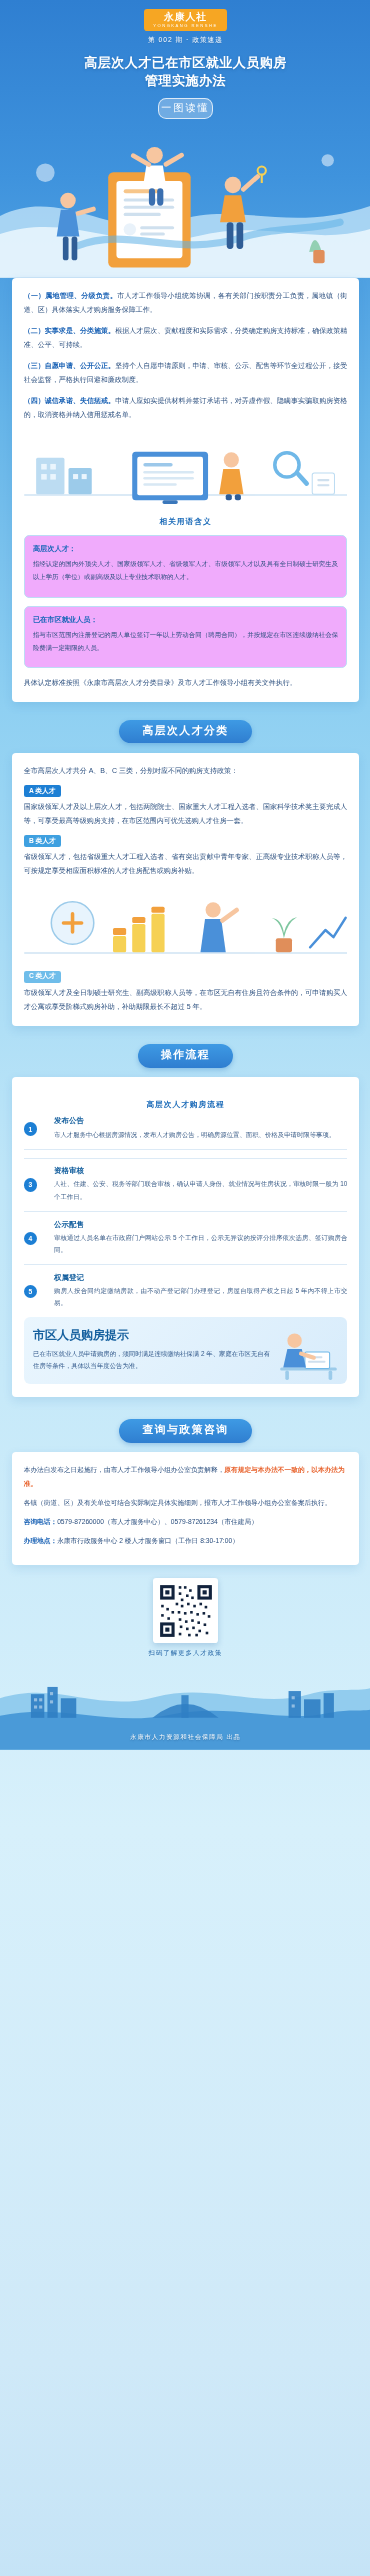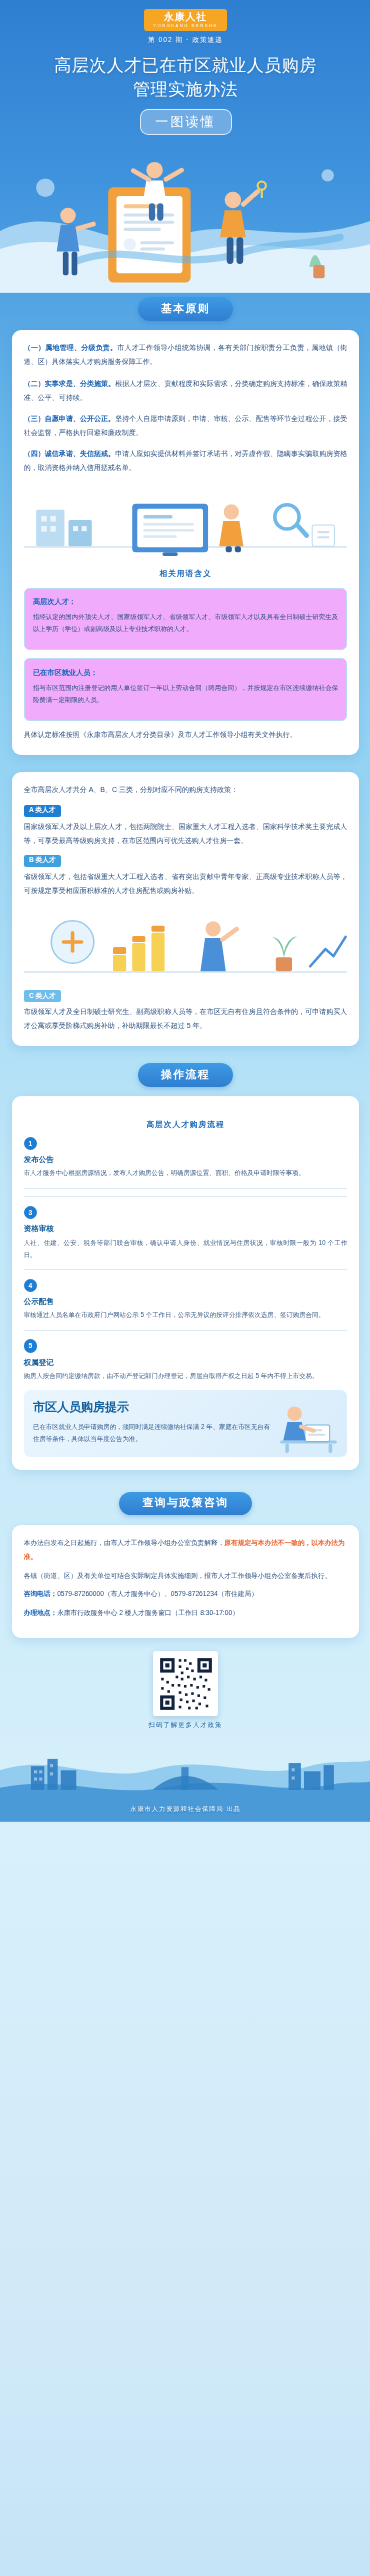--- a/index.html
+++ b/index.html
@@ -46,33 +46,33 @@
   .issue {
     margin-top: 5.2px;
     color: #ffffff;
     font-size: 6.7px;
     letter-spacing: 1px;
     text-shadow: 0 0.5px 1px rgba(0,0,0,.12);
   }
   .hero-title {
     margin-top: 8.2px;
     color: #ffffff;
-    font-size: 17px;
-    font-weight: normal;
+    font-size: 13px;
+    font-weight: bold;
     line-height: 1.42;
     letter-spacing: 0.5px;
     text-shadow: 0 1px 3.1px rgba(12,60,110,.28);
   }
   .hero-sub {
     margin: 7.2px auto 0;
-    width: 92px;
+    width: 55px;
     background: rgba(255,255,255,.28);
     border: 0.5px solid rgba(255,255,255,.75);
     color: #ffffff;
-    font-size: 13px;
+    font-size: 10px;
     letter-spacing: 2.1px;
     border-radius: 8.2px;
     padding: 2.6px 0 3.1px;
   }
 
   
   .hero-art {
     position: relative;
     height: 155px;
     margin-top: 3.1px;
@@ -89,21 +89,21 @@
     color: #ffffff;
     font-size: 10.8px;
     font-weight: bold;
     letter-spacing: 1.5px;
     padding: 4.6px 23px 5.2px;
     border-radius: 13.4px;
     box-shadow: 0 2.1px 5.2px rgba(30,110,190,.3);
   }
   .card {
     background: #ffffff;
-    border-radius: 9px;
+    border-radius: 4px;
     padding: 11.3px 11.3px 12.4px;
     box-shadow: 0 3.1px 9.3px rgba(45,120,190,.14);
   }
   .para {
     font-size: 7px;
     line-height: 2.0;
     color: #2a4e7e;
     margin: 0 0 7.2px;
     text-align: justify;
   }
@@ -151,24 +151,23 @@
     padding: 1.5px 5.2px;
     margin-bottom: 3.1px;
   }
   .lvl-head.b { background: #3fa0e0; }
   .lvl-head.c { background: #6fbdea; }
 
   
   .steps { margin-top: 2.1px; }
   .step {
     display: flex;
-    align-items: flex-start;
-    gap: 5px;
+    align-items: center;
+    gap: 17px;
     margin-bottom: 8.2px;
-    flex-direction: column;
   }
   .step-num {
     flex: 0 0 auto;
     width: 13.4px; height: 13.4px;
     border-radius: 50%;
     background: #1d7fd4;
     color: #fff;
     font-size: 6.7px;
     font-weight: bold;
     display: flex; align-items: center; justify-content: center;
@@ -298,23 +297,20 @@
       <rect x="506" y="98" width="4" height="18" fill="#f6d154"></rect>
 
       <path d="M600,250 q10,-46 24,-2" fill="#7fc7a0" opacity=".8"></path>
       <rect x="608" y="246" width="22" height="26" rx="4" fill="#e08e5a"></rect>
       <circle cx="88" cy="96" r="18" fill="#ffffff" opacity=".5"></circle>
       <circle cx="636" cy="72" r="12" fill="#ffffff" opacity=".5"></circle>
     </svg>
   </div>
 
   <div class="section">
-    <div class="sec-title-wrap">
-      <span class="sec-title">基本原则</span>
-    </div>
     <div class="card">
       <p class="para">
         <span class="lead">（一）属地管理、分级负责。</span><span>市人才工作领导小组统筹协调，各有关部门按职责分工负责，属地镇（街道、区）具体落实人才购房服务保障工作。</span>
       </p>
       <p class="para">
         <span class="lead">（二）实事求是、分类施策。</span><span>根据人才层次、贡献程度和实际需求，分类确定购房支持标准，确保政策精准、公平、可持续。</span>
       </p>
       <p class="para">
         <span class="lead">（三）自愿申请、公开公正。</span><span>坚持个人自愿申请原则，申请、审核、公示、配售等环节全过程公开，接受社会监督，严格执行回避和廉政制度。</span>
       </p>
@@ -365,20 +361,23 @@
       <div class="subcard">
         <div class="sub-h">已在市区就业人员：</div>
         <p class="para">指与市区范围内注册登记的用人单位签订一年以上劳动合同（聘用合同），并按规定在市区连续缴纳社会保险费满一定期限的人员。</p>
       </div>
 
       <p class="para" style="margin-top:7.2px">具体认定标准按照《永康市高层次人才分类目录》及市人才工作领导小组有关文件执行。</p>
     </div>
   </div>
 
   <div class="section" style="margin-top:17.5px">
+    <div class="sec-title-wrap">
+      <span class="sec-title">高层次人才分类</span>
+    </div>
     <div class="card">
       <p class="para">全市高层次人才共分 A、B、C 三类，分别对应不同的购房支持政策：</p>
 
       <div class="lvl">
         <span class="lvl-head">A 类人才</span>
         <p class="para">国家级领军人才及以上层次人才，包括两院院士、国家重大人才工程入选者、国家科学技术奖主要完成人等，可享受最高等级购房支持，在市区范围内可优先选购人才住房一套。</p>
       </div>
       <div class="lvl">
         <span class="lvl-head b">B 类人才</span>
         <p class="para">省级领军人才，包括省级重大人才工程入选者、省有突出贡献中青年专家、正高级专业技术职称人员等，可按规定享受相应面积标准的人才住房配售或购房补贴。</p>

